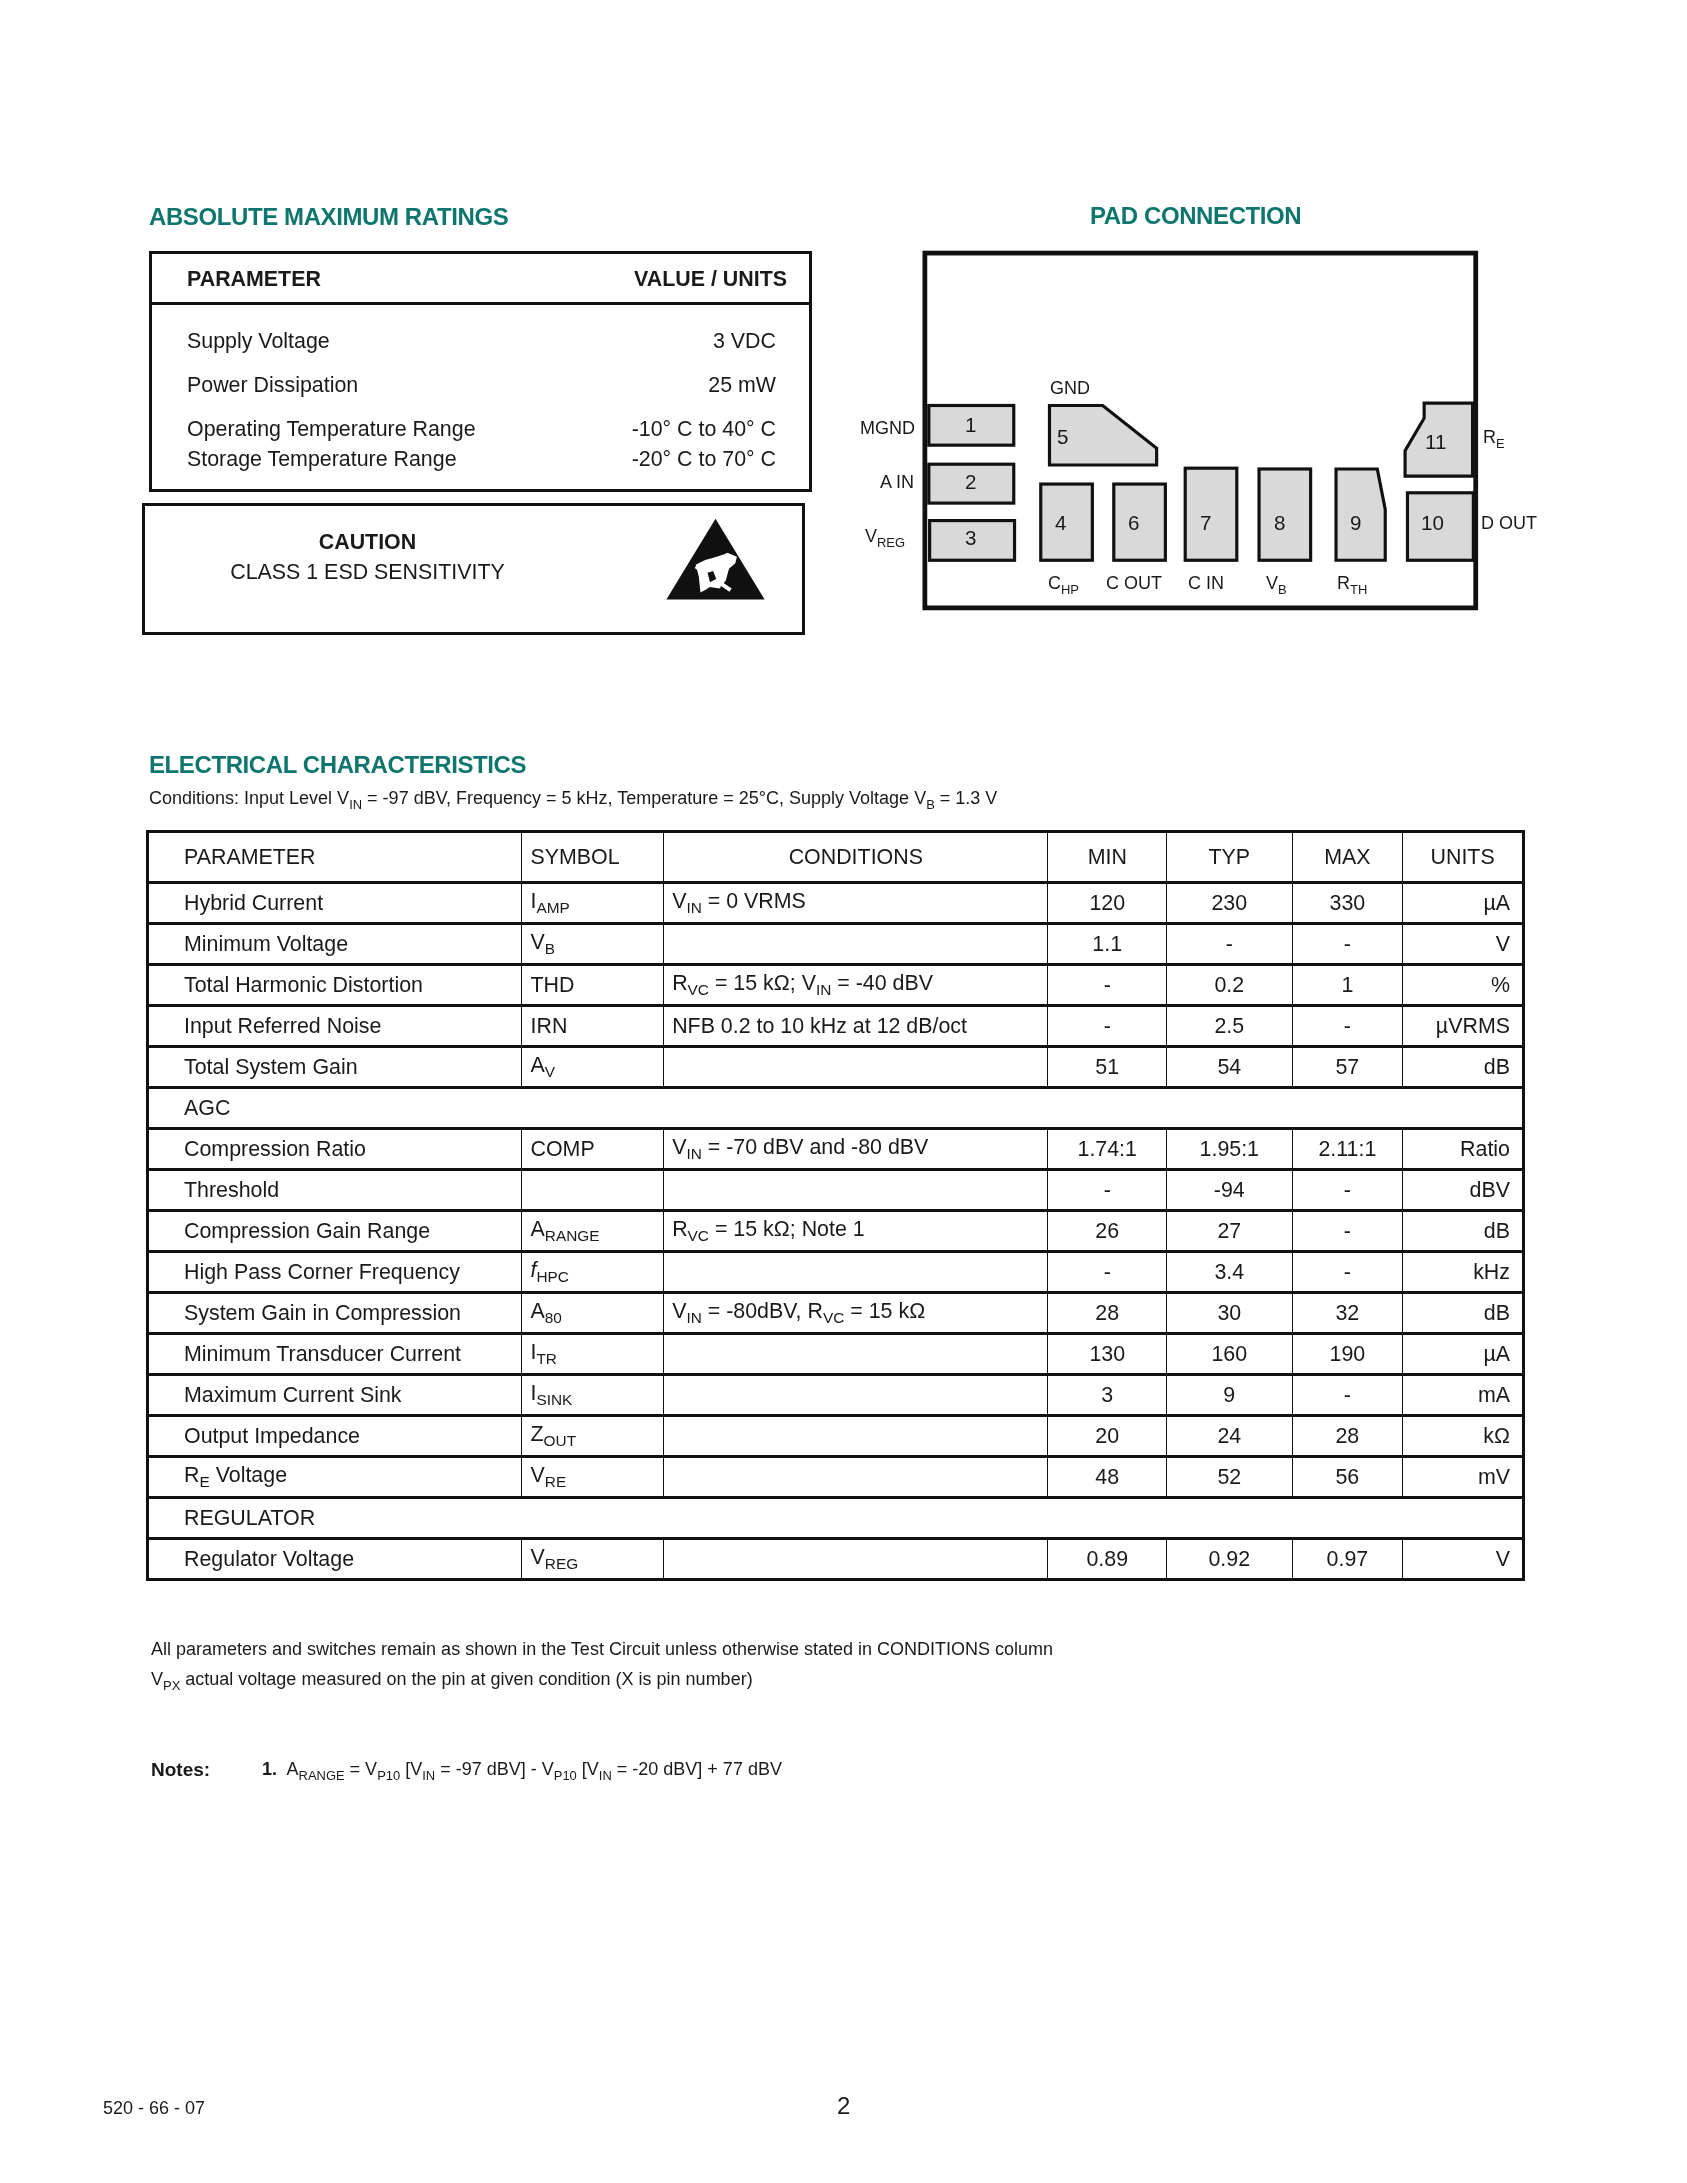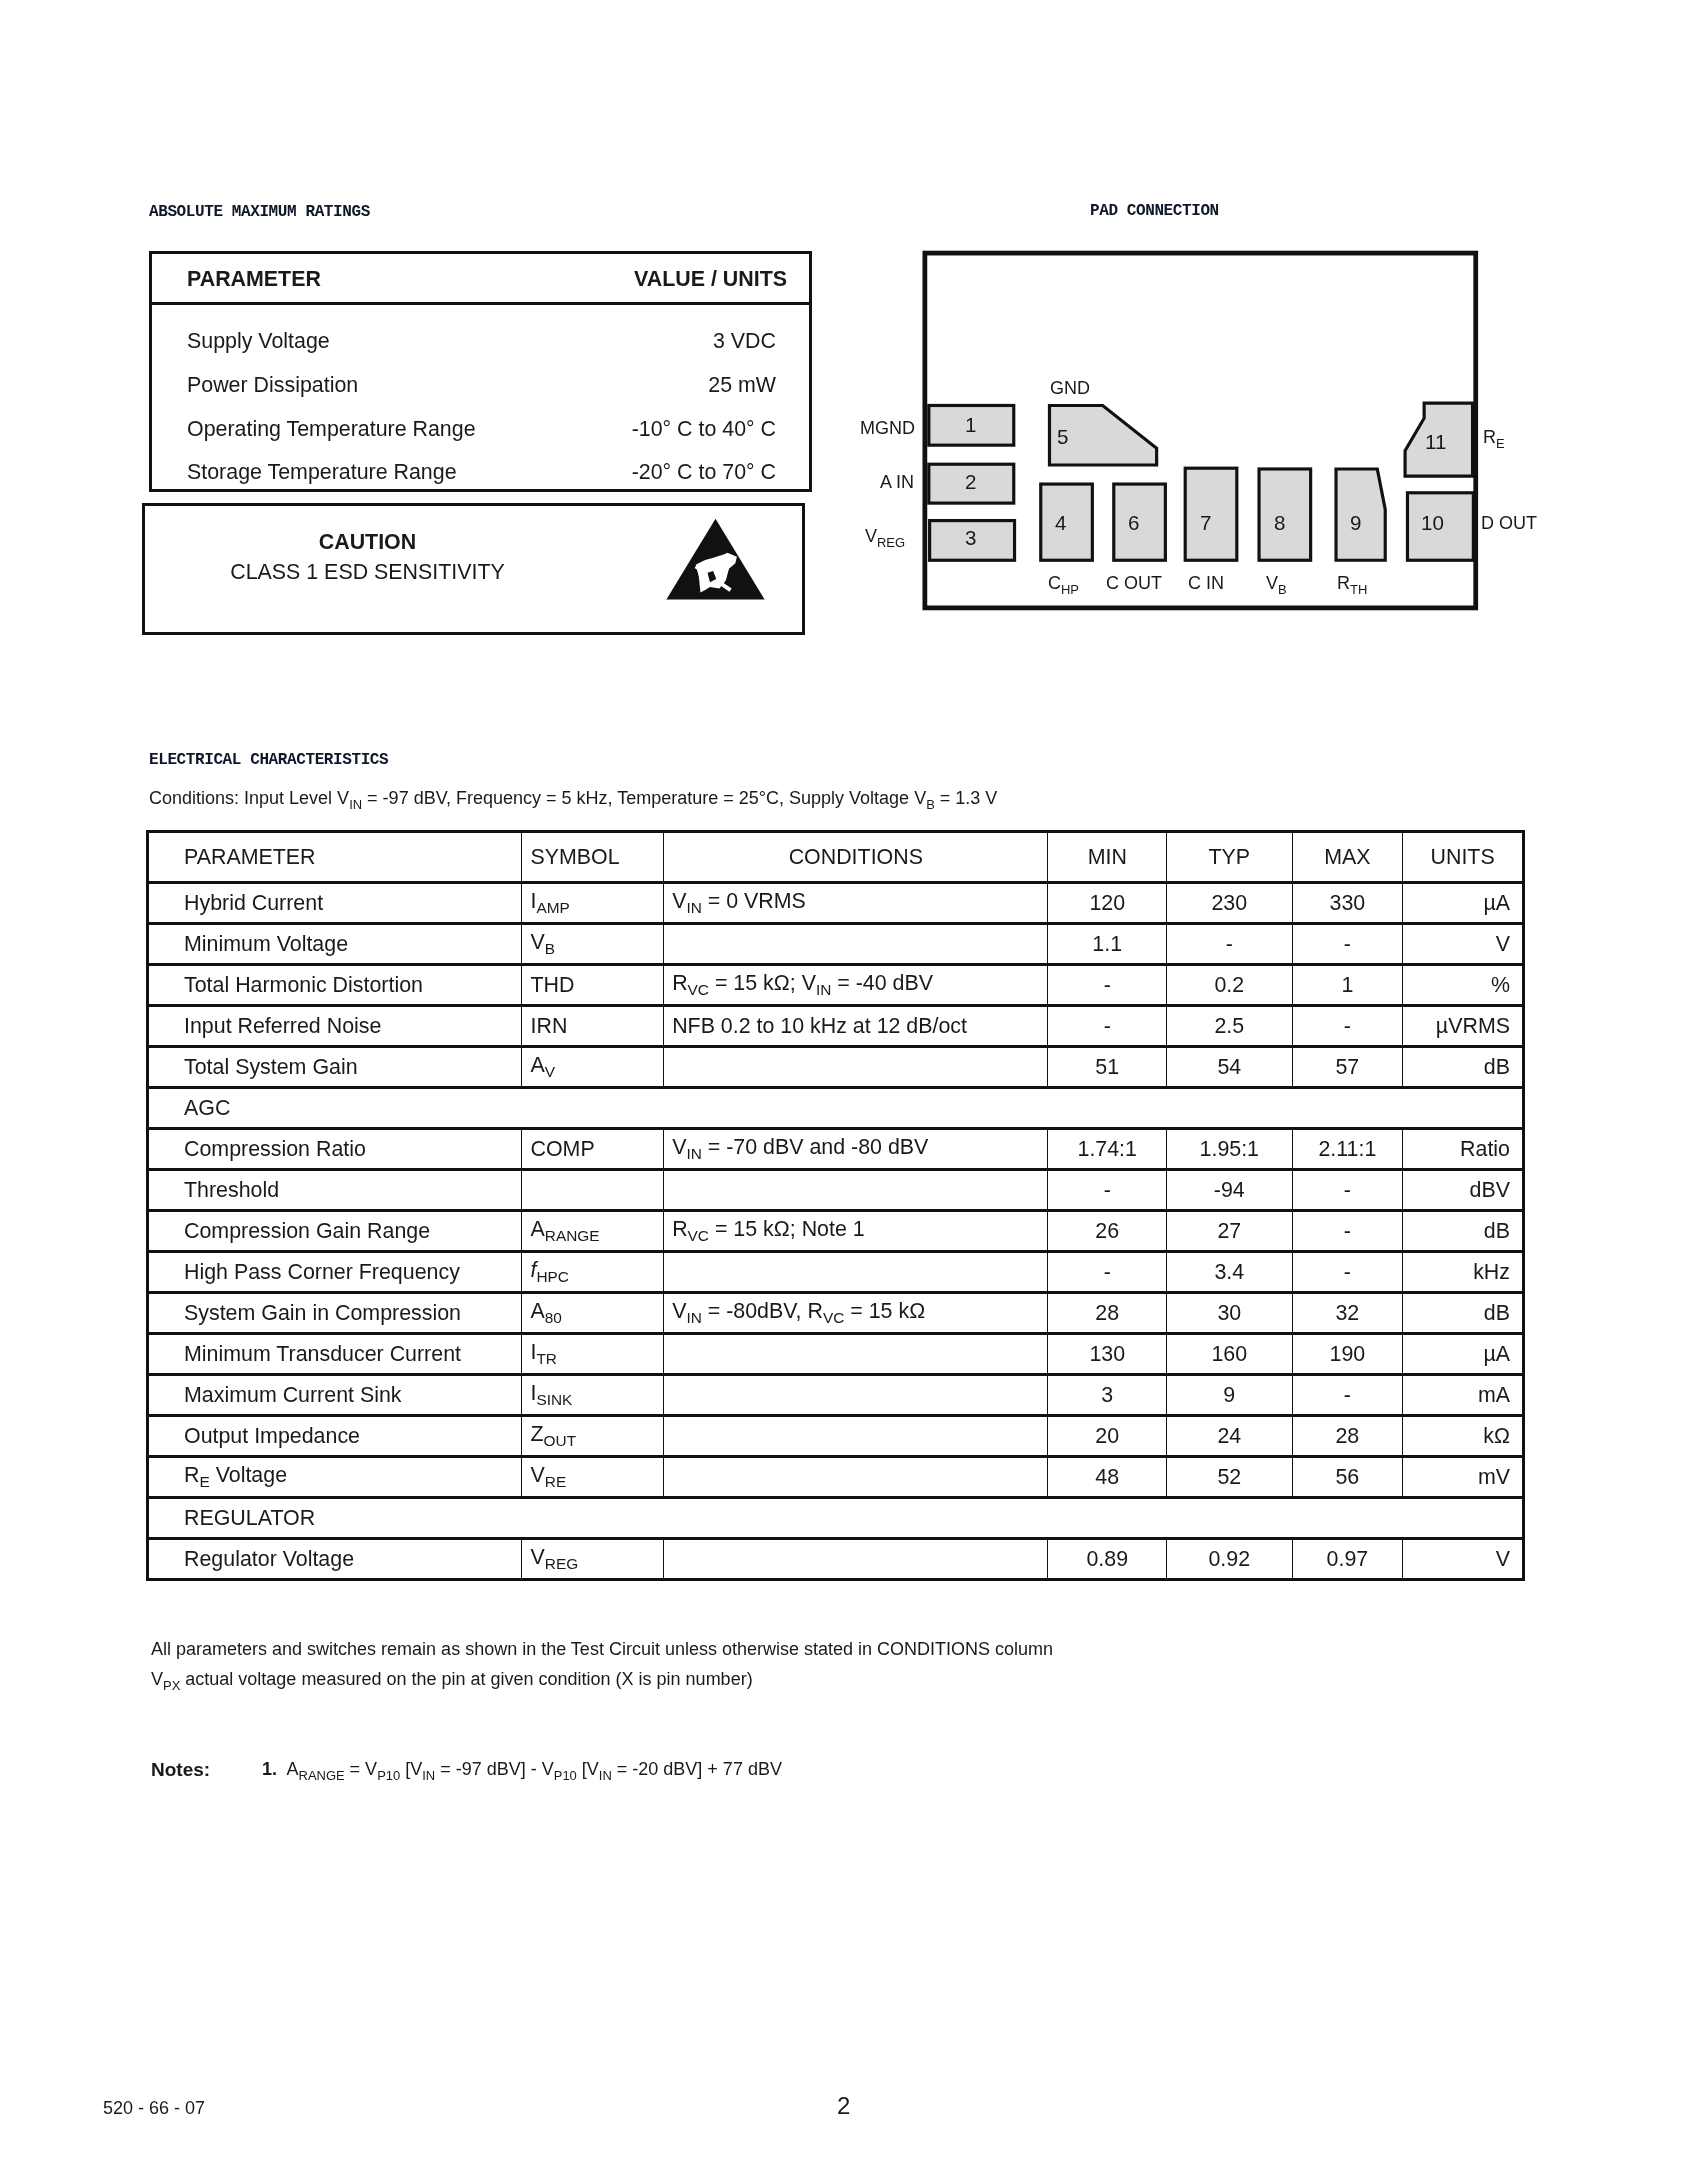--- a/index.html
+++ b/index.html
@@ -1,19 +1,19 @@
 <!DOCTYPE html>
 <html style="font-size:12.7px"><head>
 <meta charset="utf-8">
 <style>
   html, body { margin:0; padding:0; background:#ffffff; }
   body { width:1687px; height:2183px; position:relative; overflow:hidden;
          font-family:"Liberation Sans", sans-serif; color:#1a1a1a; }
   .abs { position:absolute; }
-  .h-title { font-weight:bold; font-size:16px; letter-spacing:-0.4px; color:#0f172a;font-family:Liberation Mono, monospace; }
+  .h-title { font-weight:bold; font-size:24px; letter-spacing:-0.4px; color:#0f766e; }
   .box { position:absolute; border:3.2px solid #111; box-sizing:border-box; background:#fff; }
   .amr-head { position:absolute; left:0; right:0; top:0; height:48px; border-bottom:3.2px solid #111; }
   .amr-head span { position:absolute; top:12.7px; font-weight:bold; font-size:21.4px; }
   .amr-row { position:absolute; left:0; right:0; height:44px; font-size:21.4px;margin-top:15px; }
   .amr-row .p { position:absolute; left:35px; top:8px; }
   .amr-row .v { position:absolute; right:33px; top:8px; }
   .caution-title { position:absolute; left:0; width:445px; top:24px; text-align:center; font-weight:bold; font-size:21.4px; }
   .caution-sub { position:absolute; left:0; width:445px; top:54px; text-align:center; font-size:21.4px; }
   .pad-label { position:absolute; font-size:18px; white-space:nowrap; }
   sub.s { font-size:0.72em; vertical-align:-0.35em; }
@@ -44,21 +44,21 @@
     <span class="v">3 VDC</span>
   </div>
   <div class="amr-row" style="top:96px;">
     <span class="p">Power Dissipation</span>
     <span class="v">25 mW</span>
   </div>
   <div class="amr-row" style="top:140px;">
     <span class="p">Operating Temperature Range</span>
     <span class="v">-10° C to 40° C</span>
   </div>
-  <div class="amr-row" style="top:183px;">
+  <div class="amr-row" style="top:170px;">
     <span class="p">Storage Temperature Range</span>
     <span class="v">-20° C to 70° C</span>
   </div>
 </div>
 
 <div class="box" style="left:142px;top:503px;width:663px;height:132px;">
   <div class="caution-title">CAUTION</div>
   <div class="caution-sub">CLASS 1 ESD SENSITIVITY</div>
   <svg class="abs" style="left:519px;top:11px;" width="103" height="86" viewBox="0 0 130 108">
     <polygon points="65,2 3,104 127,104" fill="#111"></polygon>

